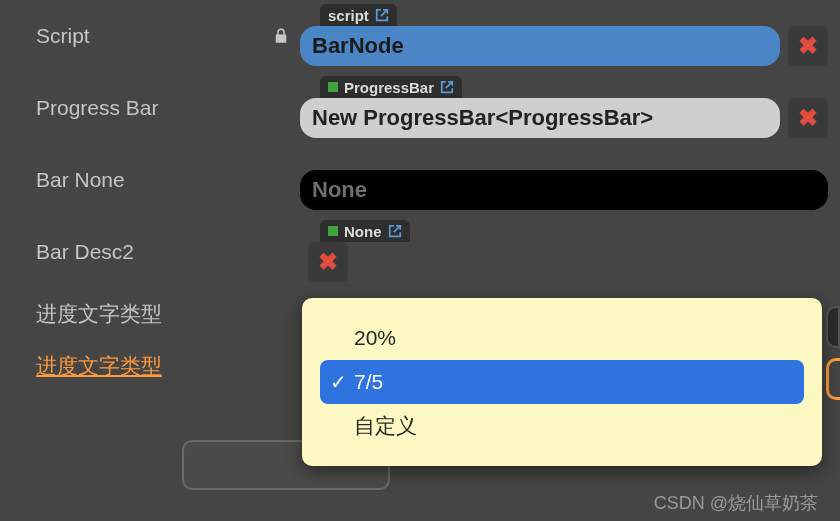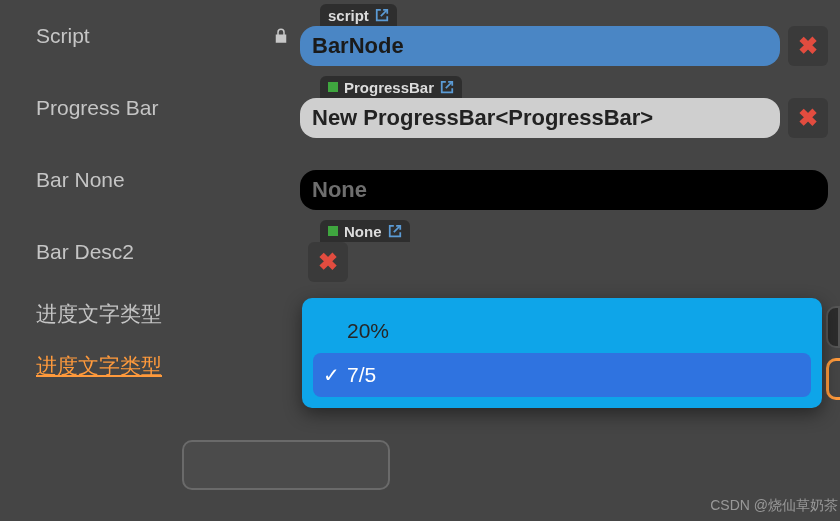--- a/index.html
+++ b/index.html
@@ -93,24 +93,24 @@
   .ext-link {
     width: 14px; height: 14px; display: inline-block;
     color: #4a86c5;
   }
 
   .dropdown {
     position: absolute;
     left: 302px;
     top: 298px;
     width: 520px;
-    background: #0ea5e9;
+    background: #fef9c3;
     border-radius: 10px;
     box-shadow: 0 6px 18px rgba(0,0,0,0.45);
-    padding: 11px;
+    padding: 18px;
     z-index: 10;
   }
   .dd-item {
     height: 44px;
     display: flex; align-items: center;
     padding-left: 34px;
     font-size: 21px;
     color: #262626;
     border-radius: 8px;
     position: relative;
@@ -120,24 +120,24 @@
     color: #fff;
   }
   .dd-check {
     position: absolute;
     left: 10px;
     font-size: 20px;
   }
 
   .watermark {
     position: absolute;
-    right: 2px;
+    right: 22px;
     bottom: 6px;
     color: rgba(220,220,220,0.55);
-    font-size: 14px;
+    font-size: 18px;
     margin-left: 7px;
   }
 
   .ghost-input {
     position: absolute;
     left: 182px;
     top: 440px;
     width: 208px;
     height: 50px;
     border: 2px solid #6a6a6a;
@@ -257,15 +257,18 @@
 <div class="ghost-input"></div>
 
 <div class="dropdown">
   <div class="dd-item">
     <span>20%</span>
   </div>
   <div class="dd-item selected">
     <span class="dd-check">✓</span>
     <span>7/5</span>
   </div>
+  <div class="dd-item">
+    <span>自定义</span>
+  </div>
 </div>
 
 <div class="watermark">CSDN @烧仙草奶茶</div>
 
 </body></html>

